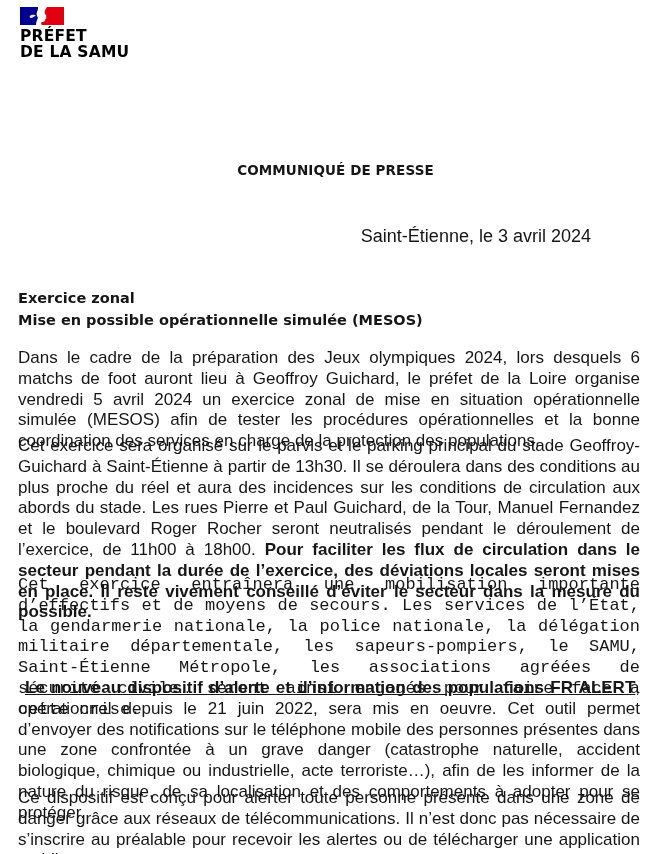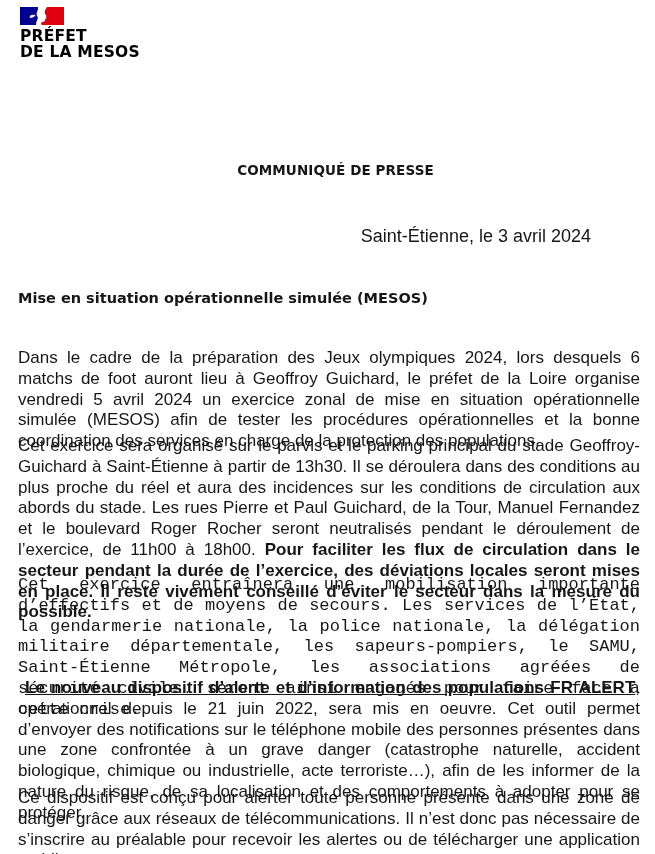--- a/index.html
+++ b/index.html
@@ -92,32 +92,33 @@
 
 <div class="logo">
   <svg class="flag" viewBox="0 0 44 18">
     <rect x="0" y="0" width="22" height="18" fill="#000091"></rect>
     <rect x="22" y="0" width="22" height="18" fill="#e1000f"></rect>
     <path d="M18 0 H27 C25 3 24 5 25 7 C26 8 27 9 26 10 C27 11 26 12 25 12 C26 14 24 15 22 15 C21 16 21 17 22 18 H16 C16 15 17 13 18 11 C17 9 16 7 17 5 C18 3 18 1 18 0 Z" fill="#ffffff"></path>
     <path d="M10 9 C12 7 15 8 16 9 C14 9 13 11 11 11 C10 11 9 10 10 9 Z" fill="#ffffff" opacity="0.9"></path>
   </svg>
   <div class="prefet">
     <div>PRÉFET</div>
-    <div>DE LA MESOS</div>
+    <div>DE LA SAMU</div>
   </div>
 </div>
 
 <div class="title">
   <span>COMMUNIQUÉ DE PRESSE</span>
 </div>
 
 <div class="date">Saint-Étienne, le 3 avril 2024</div>
 
 <div class="subject">
-  <div>Mise en situation opérationnelle simulée (MESOS)</div>
+  <div>Exercice zonal</div>
+  <div>Mise en possible opérationnelle simulée (MESOS)</div>
 </div>
 
 <div class="body p1">
   <p>Dans le cadre de la préparation des Jeux olympiques 2024, lors desquels 6 matchs de foot auront lieu à Geoffroy Guichard, le préfet de la Loire organise vendredi 5 avril 2024 un exercice zonal de mise en situation opérationnelle simulée (MESOS) afin de tester les procédures opérationnelles et la bonne coordination des services en charge de la protection des populations.</p>
 </div>
 
 <div class="body p2">
   <p><span>Cet exercice sera organisé sur le parvis et le parking principal du stade Geoffroy-Guichard à Saint-Étienne à partir de 13h30. Il se déroulera dans des conditions au plus proche du réel et aura des incidences sur les conditions de circulation aux abords du stade. Les rues Pierre et Paul Guichard, de la Tour, Manuel Fernandez et le boulevard Roger Rocher seront neutralisés pendant le déroulement de l’exercice, de 11h00 à 18h00. </span><b>Pour faciliter les flux de circulation dans le secteur pendant la durée de l’exercice, des déviations locales seront mises en place. Il reste vivement conseillé d’éviter le secteur dans la mesure du possible.</b></p>
 </div>
 

